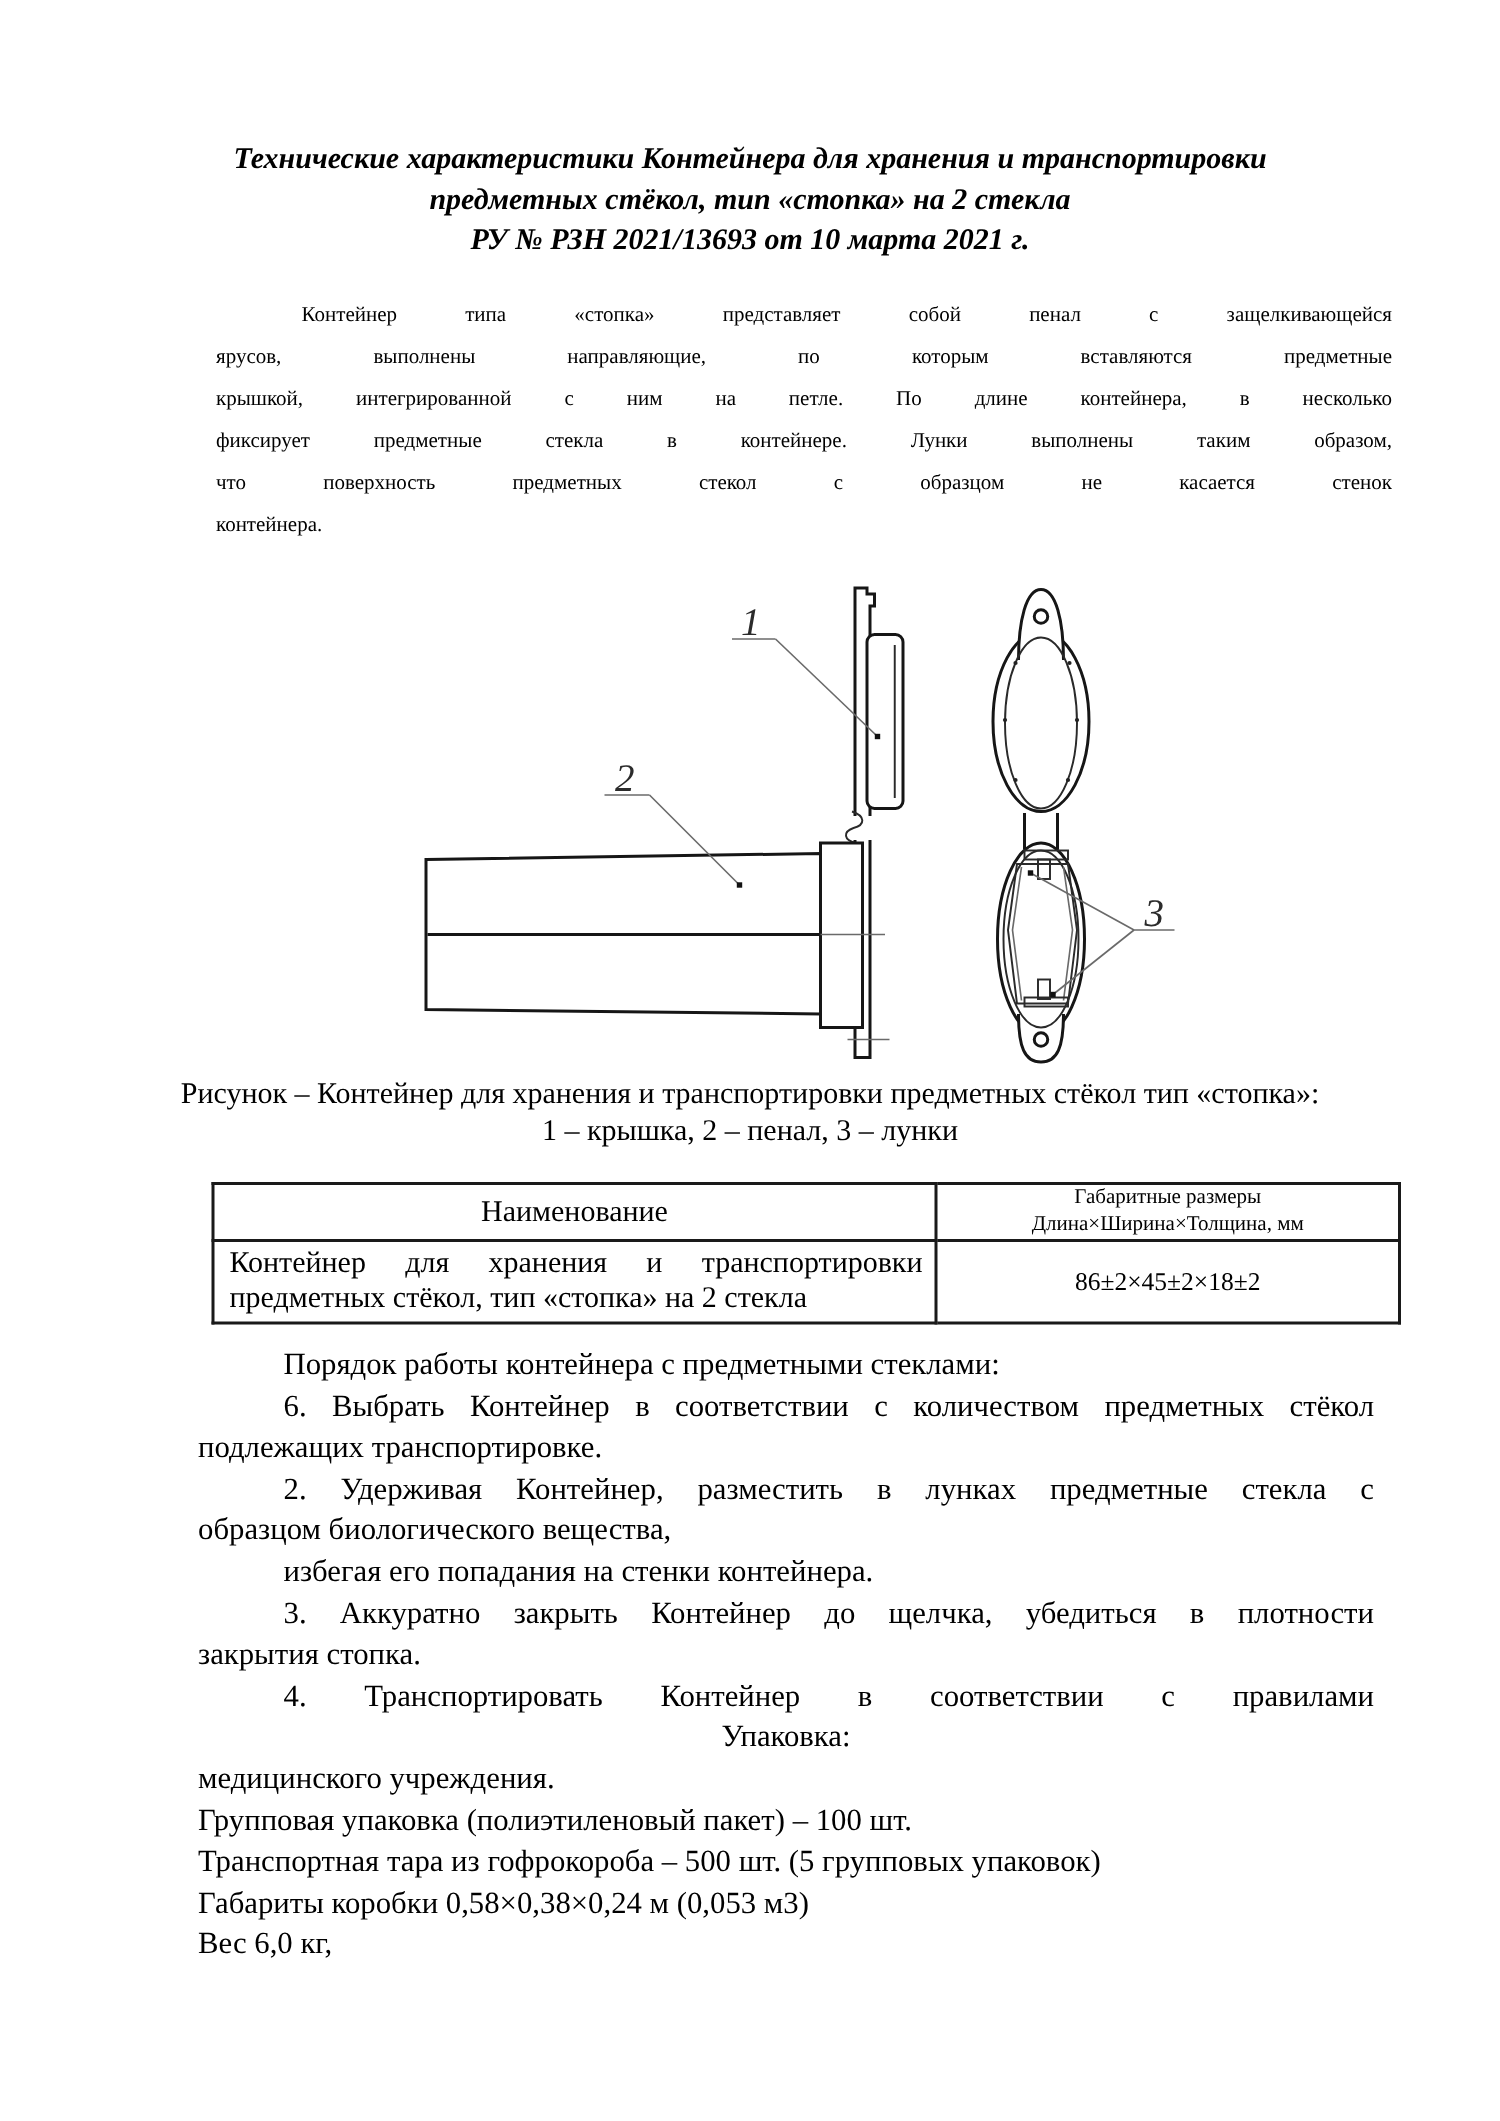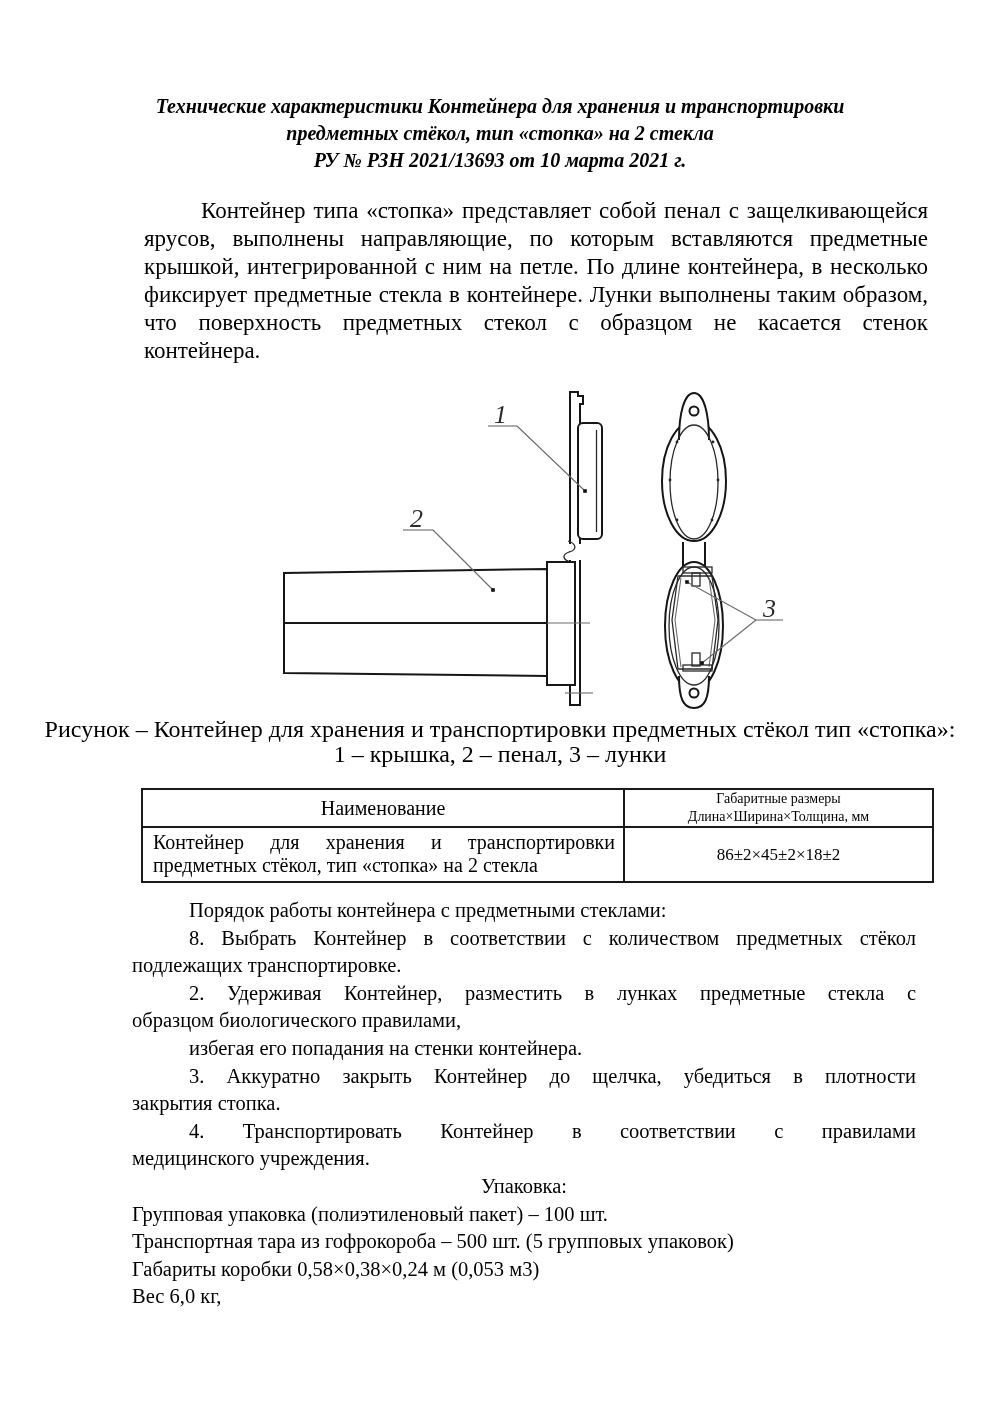--- a/index.html
+++ b/index.html
@@ -9,30 +9,30 @@
     overflow:hidden;
     border-radius:26px;
   }
   .title {
     position:absolute; top:93px; left:0; width:1000px;
     text-align:center; font-weight:bold; font-style:italic;
     font-size:20px; line-height:27px;
   }
   .intro {
     position:absolute; top:197px; left:144px; width:784px;
-    font-size:23px; line-height:28px;
+    font-size:14px; line-height:28px;
   }
   .ln { white-space:nowrap; }
   .jl { white-space:normal; text-align:justify; text-align-last:justify; }
   .ind { text-indent:57px; }
   .cline { text-align:center; }
   .figure { position:absolute; top:388px; left:275px; width:520px; height:330px; }
   .caption {
     position:absolute; top:717px; left:0; width:1000px;
-    text-align:center; font-size:24px; line-height:25px;
+    text-align:center; font-size:20px; line-height:25px;
   }
   table.spec {
     position:absolute; top:788px; left:141px;
     border-collapse:collapse; table-layout:fixed; width:787px;
     font-size:20px;
   }
   table.spec td { border:2px solid #1a1a1a; padding:0; vertical-align:middle;margin-top:20px; }
   td.c1 { width:480px; }
   td.c2 { width:307px; text-align:center; }
   td.hdr { text-align:center; height:32px; }
@@ -168,29 +168,29 @@
         <div class="jl">Контейнер для хранения и транспортировки</div>
         <div>предметных стёкол, тип «стопка» на 2 стекла</div>
       </td>
       <td class="c2 dims">86±2×45±2×18±2</td>
     </tr>
   </tbody>
     </table>
 
   <div class="procedure">
     <div class="ln ind">Порядок работы контейнера с предметными стеклами:</div>
-    <div class="ln jl ind">8. Выбрать Контейнер в соответствии с количеством предметных стёкол</div>
+    <div class="ln jl ind">6. Выбрать Контейнер в соответствии с количеством предметных стёкол</div>
     <div class="ln">подлежащих транспортировке.</div>
     <div class="ln jl ind">2. Удерживая Контейнер, разместить в лунках предметные стекла с</div>
-    <div class="ln">образцом биологического правилами,</div>
+    <div class="ln">образцом биологического вещества,</div>
     <div class="ln ind">избегая его попадания на стенки контейнера.</div>
     <div class="ln jl ind">3. Аккуратно закрыть Контейнер до щелчка, убедиться в плотности</div>
     <div class="ln">закрытия стопка.</div>
     <div class="ln jl ind">4. Транспортировать Контейнер в соответствии с правилами</div>
+    <div class="ln cline">Упаковка:</div>
     <div class="ln">медицинского учреждения.</div>
-    <div class="ln cline">Упаковка:</div>
     <div class="ln">Групповая упаковка (полиэтиленовый пакет) – 100 шт.</div>
     <div class="ln">Транспортная тара из гофрокороба – 500 шт. (5 групповых упаковок)</div>
     <div class="ln">Габариты коробки 0,58×0,38×0,24 м (0,053 м3)</div>
     <div class="ln">Вес 6,0 кг,</div>
   </div>
 
 </div>
 
 </body></html>

